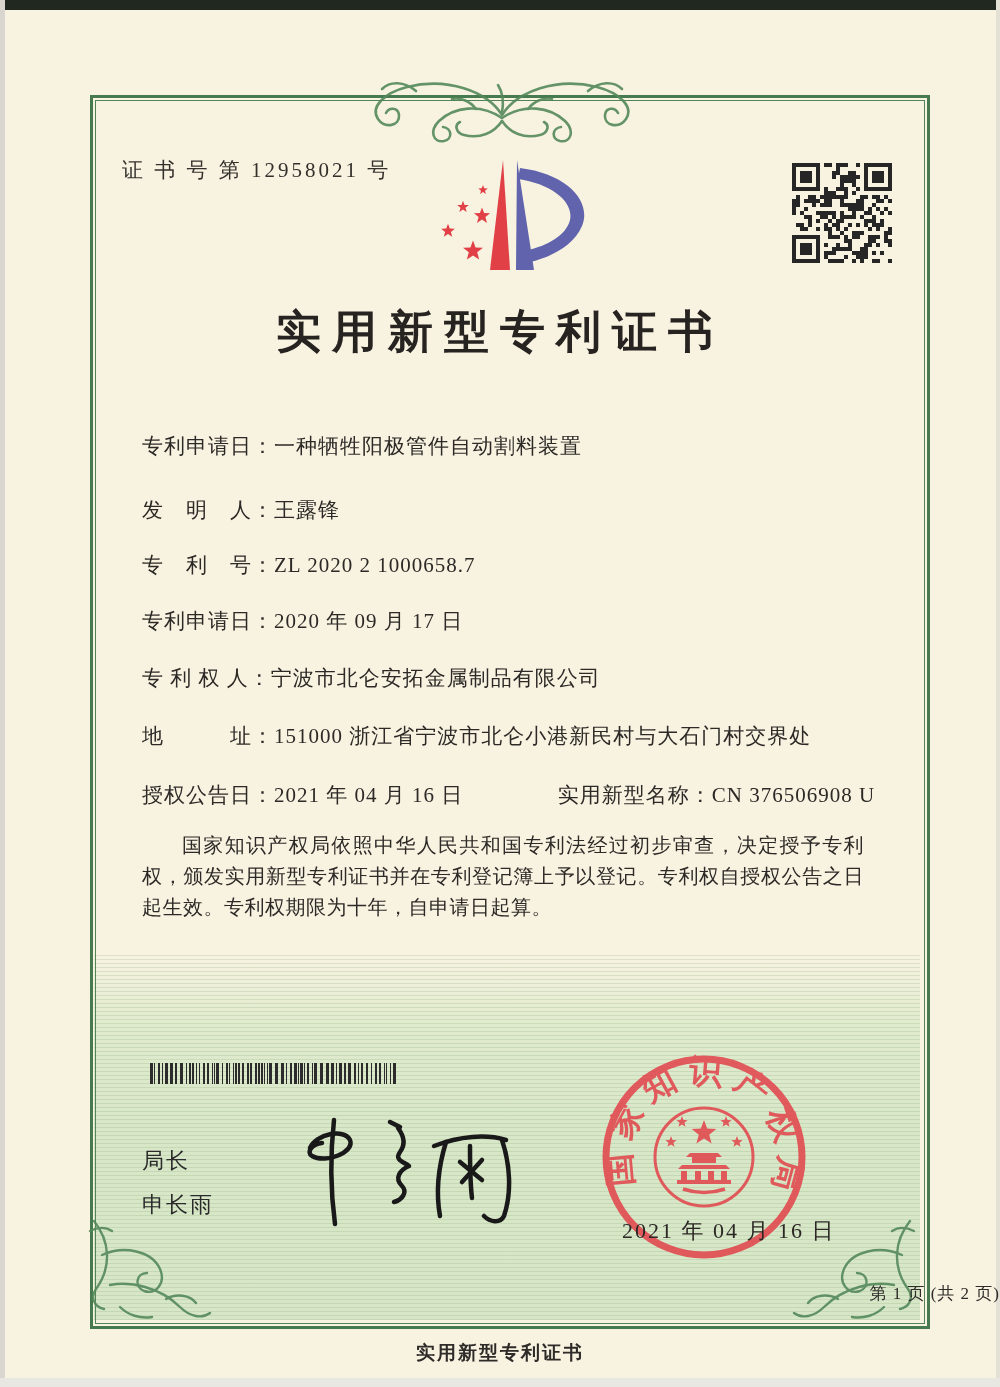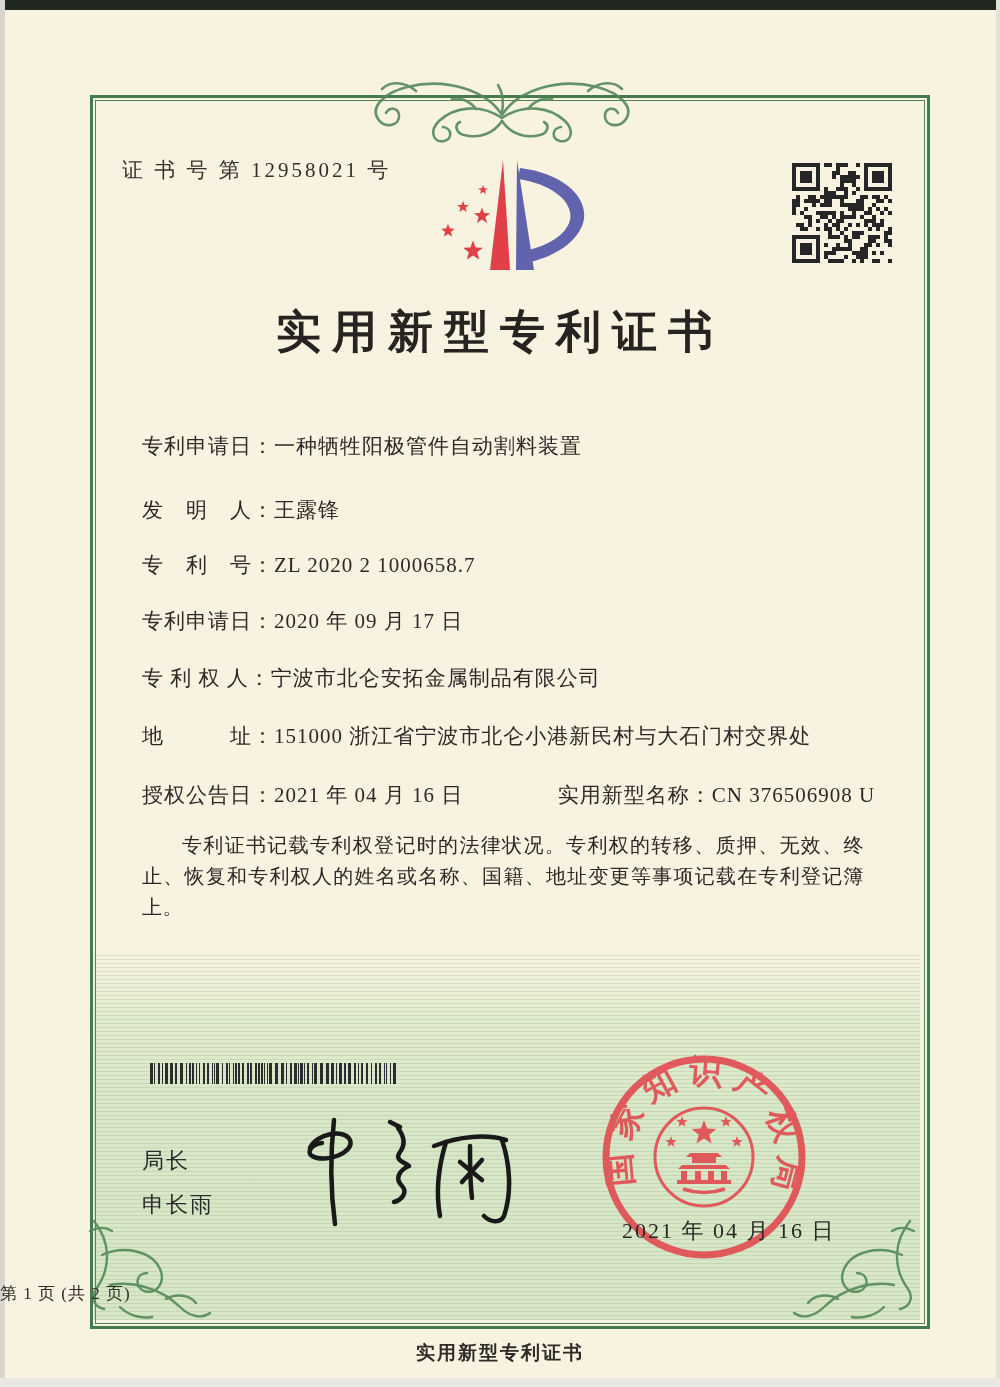--- a/index.html
+++ b/index.html
@@ -46,21 +46,21 @@
   .barcode i.b{background:#2c2c2c;}
 
   .signer{position:absolute;left:142px;top:1146px;font-size:22px;letter-spacing:2px;color:#2a2a2a;
     font-family:"Liberation Sans","DejaVu Sans",sans-serif;}
   .signer div{margin-bottom:14px;}
   .signature{position:absolute;left:282px;top:1112px;width:250px;height:125px;}
 
   .seal{position:absolute;left:597px;top:1050px;width:214px;height:214px;}
   .seal-date{position:absolute;left:622px;top:1216px;font-size:22px;letter-spacing:2px;color:#2a2724;white-space:nowrap;}
 
-  .page-footer{position:absolute;left:0;top:1282px;width:100%;text-align:left;font-size:17px;color:#2e2b28;letter-spacing:1px;}
+  .page-footer{position:absolute;left:0;top:1282px;width:100%;text-align:right;font-size:17px;color:#2e2b28;letter-spacing:1px;}
   .back-note{position:absolute;left:0;top:1340px;width:100%;text-align:center;font-size:19px;font-weight:bold;letter-spacing:2px;color:#2e2b28;}
 
   .ornament-top{position:absolute;left:352px;top:63px;width:300px;height:100px;}
   .flourish{position:absolute;width:135px;height:120px;}
   .flourish.bl{left:80px;top:1215px;}
   .flourish.br{right:76px;top:1215px;transform:scaleX(-1);}
 </style>
 </head>
 <body>
 
@@ -355,21 +355,21 @@
 <div class="field" style="top:664px"><span>专 利 权 人：</span><span>宁波市北仑安拓金属制品有限公司</span></div>
 <div class="field" style="top:722px"><span>地　　　址：</span><span>151000 浙江省宁波市北仑小港新民村与大石门村交界处</span></div>
 
 <div class="field" style="top:781px">
   <span>授权公告日：</span><span>2021 年 04 月 16 日</span>
   <span style="display:inline-block;width:82px"></span>
   <span>实用新型名称：</span><span>CN 376506908 U</span>
 </div>
 
 <div class="paras">
-  <p>专利证书记载专利权登记时的法律状况。专利权的转移、质押、无效、终止、恢复和专利权人的姓名或名称、国籍、地址变更等事项记载在专利登记簿上。</p>
+  <p>国家知识产权局依照中华人民共和国专利法经过初步审查，决定授予专利权，颁发实用新型专利证书并在专利登记簿上予以登记。专利权自授权公告之日起生效。专利权期限为十年，自申请日起算。</p>
 </div>
 
 <div class="barcode"><i class="b" style="width:3px"></i><i class="" style="width:1px"></i><i class="b" style="width:1px"></i><i class="" style="width:3px"></i><i class="b" style="width:2px"></i><i class="" style="width:2px"></i><i class="b" style="width:1px"></i><i class="" style="width:2px"></i><i class="b" style="width:3px"></i><i class="" style="width:2px"></i><i class="b" style="width:3px"></i><i class="" style="width:2px"></i><i class="b" style="width:2px"></i><i class="" style="width:3px"></i><i class="b" style="width:3px"></i><i class="" style="width:3px"></i><i class="b" style="width:1px"></i><i class="" style="width:2px"></i><i class="b" style="width:2px"></i><i class="" style="width:1px"></i><i class="b" style="width:2px"></i><i class="" style="width:2px"></i><i class="b" style="width:1px"></i><i class="" style="width:2px"></i><i class="b" style="width:1px"></i><i class="" style="width:3px"></i><i class="b" style="width:2px"></i><i class="" style="width:2px"></i><i class="b" style="width:2px"></i><i class="" style="width:3px"></i><i class="b" style="width:1px"></i><i class="" style="width:1px"></i><i class="b" style="width:1px"></i><i class="" style="width:1px"></i><i class="b" style="width:3px"></i><i class="" style="width:3px"></i><i class="b" style="width:1px"></i><i class="" style="width:3px"></i><i class="b" style="width:2px"></i><i class="" style="width:1px"></i><i class="b" style="width:1px"></i><i class="" style="width:3px"></i><i class="b" style="width:1px"></i><i class="" style="width:1px"></i><i class="b" style="width:2px"></i><i class="" style="width:1px"></i><i class="b" style="width:2px"></i><i class="" style="width:2px"></i><i class="b" style="width:2px"></i><i class="" style="width:3px"></i><i class="b" style="width:2px"></i><i class="" style="width:1px"></i><i class="b" style="width:2px"></i><i class="" style="width:3px"></i><i class="b" style="width:2px"></i><i class="" style="width:1px"></i><i class="b" style="width:2px"></i><i class="" style="width:1px"></i><i class="b" style="width:2px"></i><i class="" style="width:1px"></i><i class="b" style="width:1px"></i><i class="" style="width:2px"></i><i class="b" style="width:1px"></i><i class="" style="width:1px"></i><i class="b" style="width:3px"></i><i class="" style="width:3px"></i><i class="b" style="width:3px"></i><i class="" style="width:3px"></i><i class="b" style="width:3px"></i><i class="" style="width:2px"></i><i class="b" style="width:1px"></i><i class="" style="width:3px"></i><i class="b" style="width:2px"></i><i class="" style="width:2px"></i><i class="b" style="width:3px"></i><i class="" style="width:1px"></i><i class="b" style="width:1px"></i><i class="" style="width:1px"></i><i class="b" style="width:3px"></i><i class="" style="width:1px"></i><i class="b" style="width:1px"></i><i class="" style="width:2px"></i><i class="b" style="width:2px"></i><i class="" style="width:3px"></i><i class="b" style="width:1px"></i><i class="" style="width:1px"></i><i class="b" style="width:3px"></i><i class="" style="width:3px"></i><i class="b" style="width:3px"></i><i class="" style="width:3px"></i><i class="b" style="width:3px"></i><i class="" style="width:2px"></i><i class="b" style="width:3px"></i><i class="" style="width:2px"></i><i class="b" style="width:1px"></i><i class="" style="width:2px"></i><i class="b" style="width:3px"></i><i class="" style="width:2px"></i><i class="b" style="width:2px"></i><i class="" style="width:2px"></i><i class="b" style="width:3px"></i><i class="" style="width:3px"></i><i class="b" style="width:2px"></i><i class="" style="width:2px"></i><i class="b" style="width:1px"></i><i class="" style="width:2px"></i><i class="b" style="width:2px"></i><i class="" style="width:3px"></i><i class="b" style="width:2px"></i><i class="" style="width:3px"></i><i class="b" style="width:1px"></i><i class="" style="width:3px"></i><i class="b" style="width:2px"></i><i class="" style="width:2px"></i><i class="b" style="width:2px"></i><i class="" style="width:3px"></i><i class="b" style="width:1px"></i><i class="" style="width:1px"></i><i class="b" style="width:1px"></i><i class="" style="width:3px"></i><i class="b" style="width:1px"></i><i class="" style="width:2px"></i><i class="b" style="width:3px"></i><i class="" style="width:2px"></i></div>
 
 <div class="signer">
   <div>局长</div>
   <div>申长雨</div>
 </div>
 
 <svg class="signature" viewBox="0 0 250 125">

